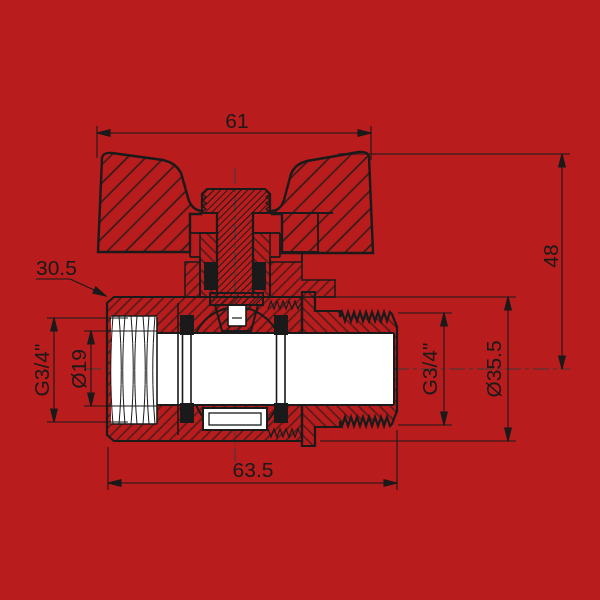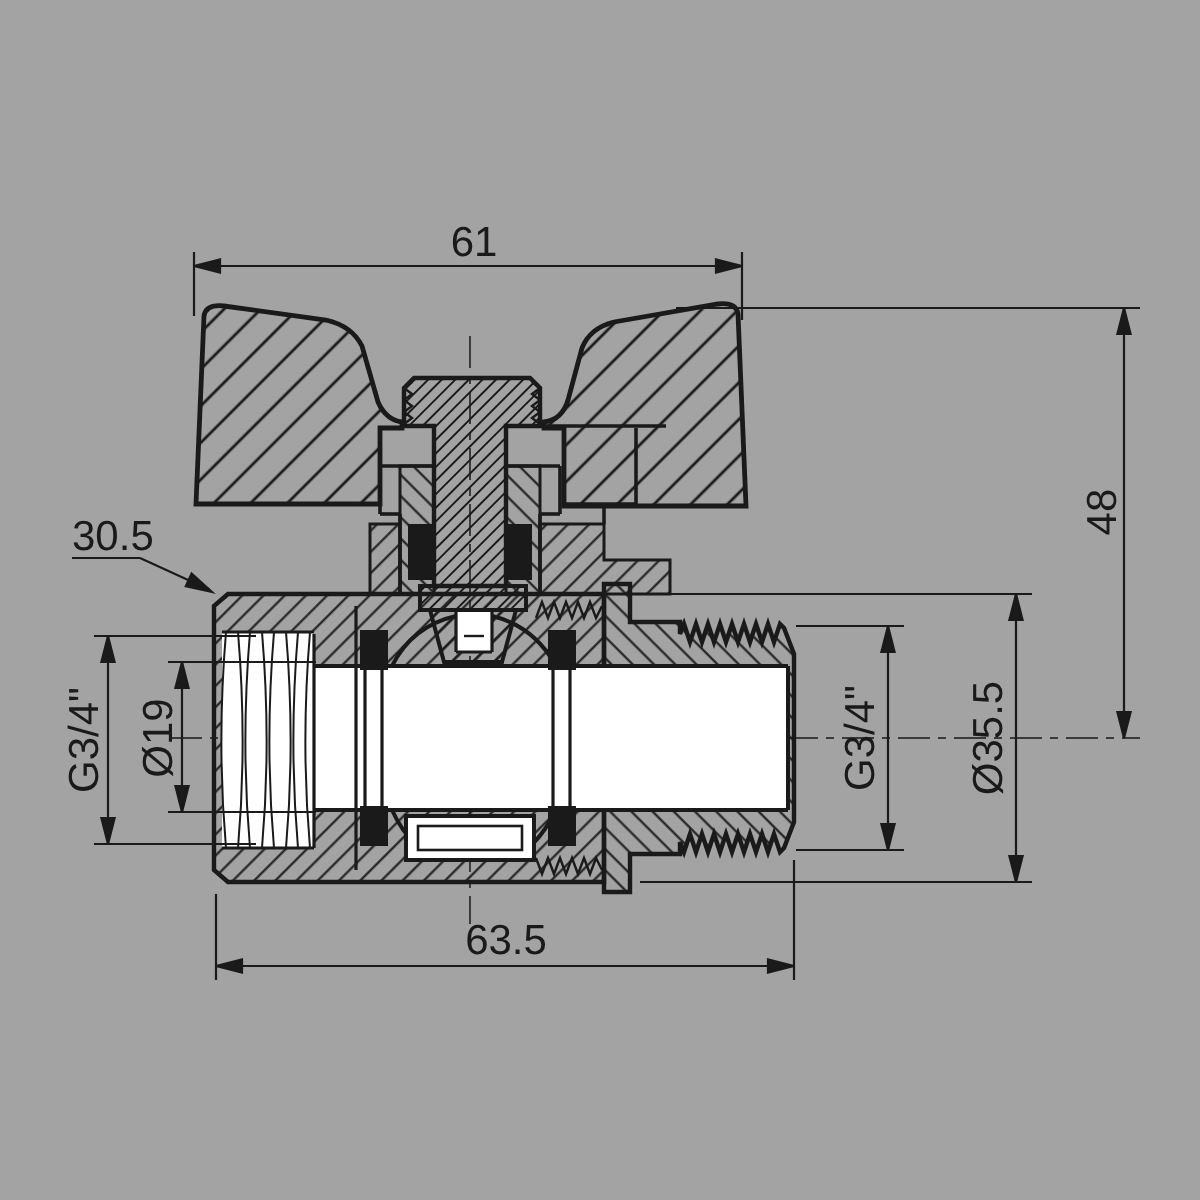--- a/index.html
+++ b/index.html
@@ -1,16 +1,16 @@
 <!DOCTYPE html>
 <html><head>
 <meta charset="utf-8">
 <style>
   html,body{margin:0;padding:0;background:#fff;}
-  .stage{width:600px;height:600px;background:#a3a3a3;position:relative;overflow:hidden;
+  .stage{width:600px;height:600px;background:#b91c1c;position:relative;overflow:hidden;
          font-family:"Liberation Sans", sans-serif;}
   svg{display:block;}
   svg text{font-family:"Liberation Sans", sans-serif;font-size:21px;fill:#1a1a1a;}
 </style>
 </head>
 <body>
 
 <div class="stage">
 <svg width="600" height="600" viewBox="0 0 600 600">
   <defs>

